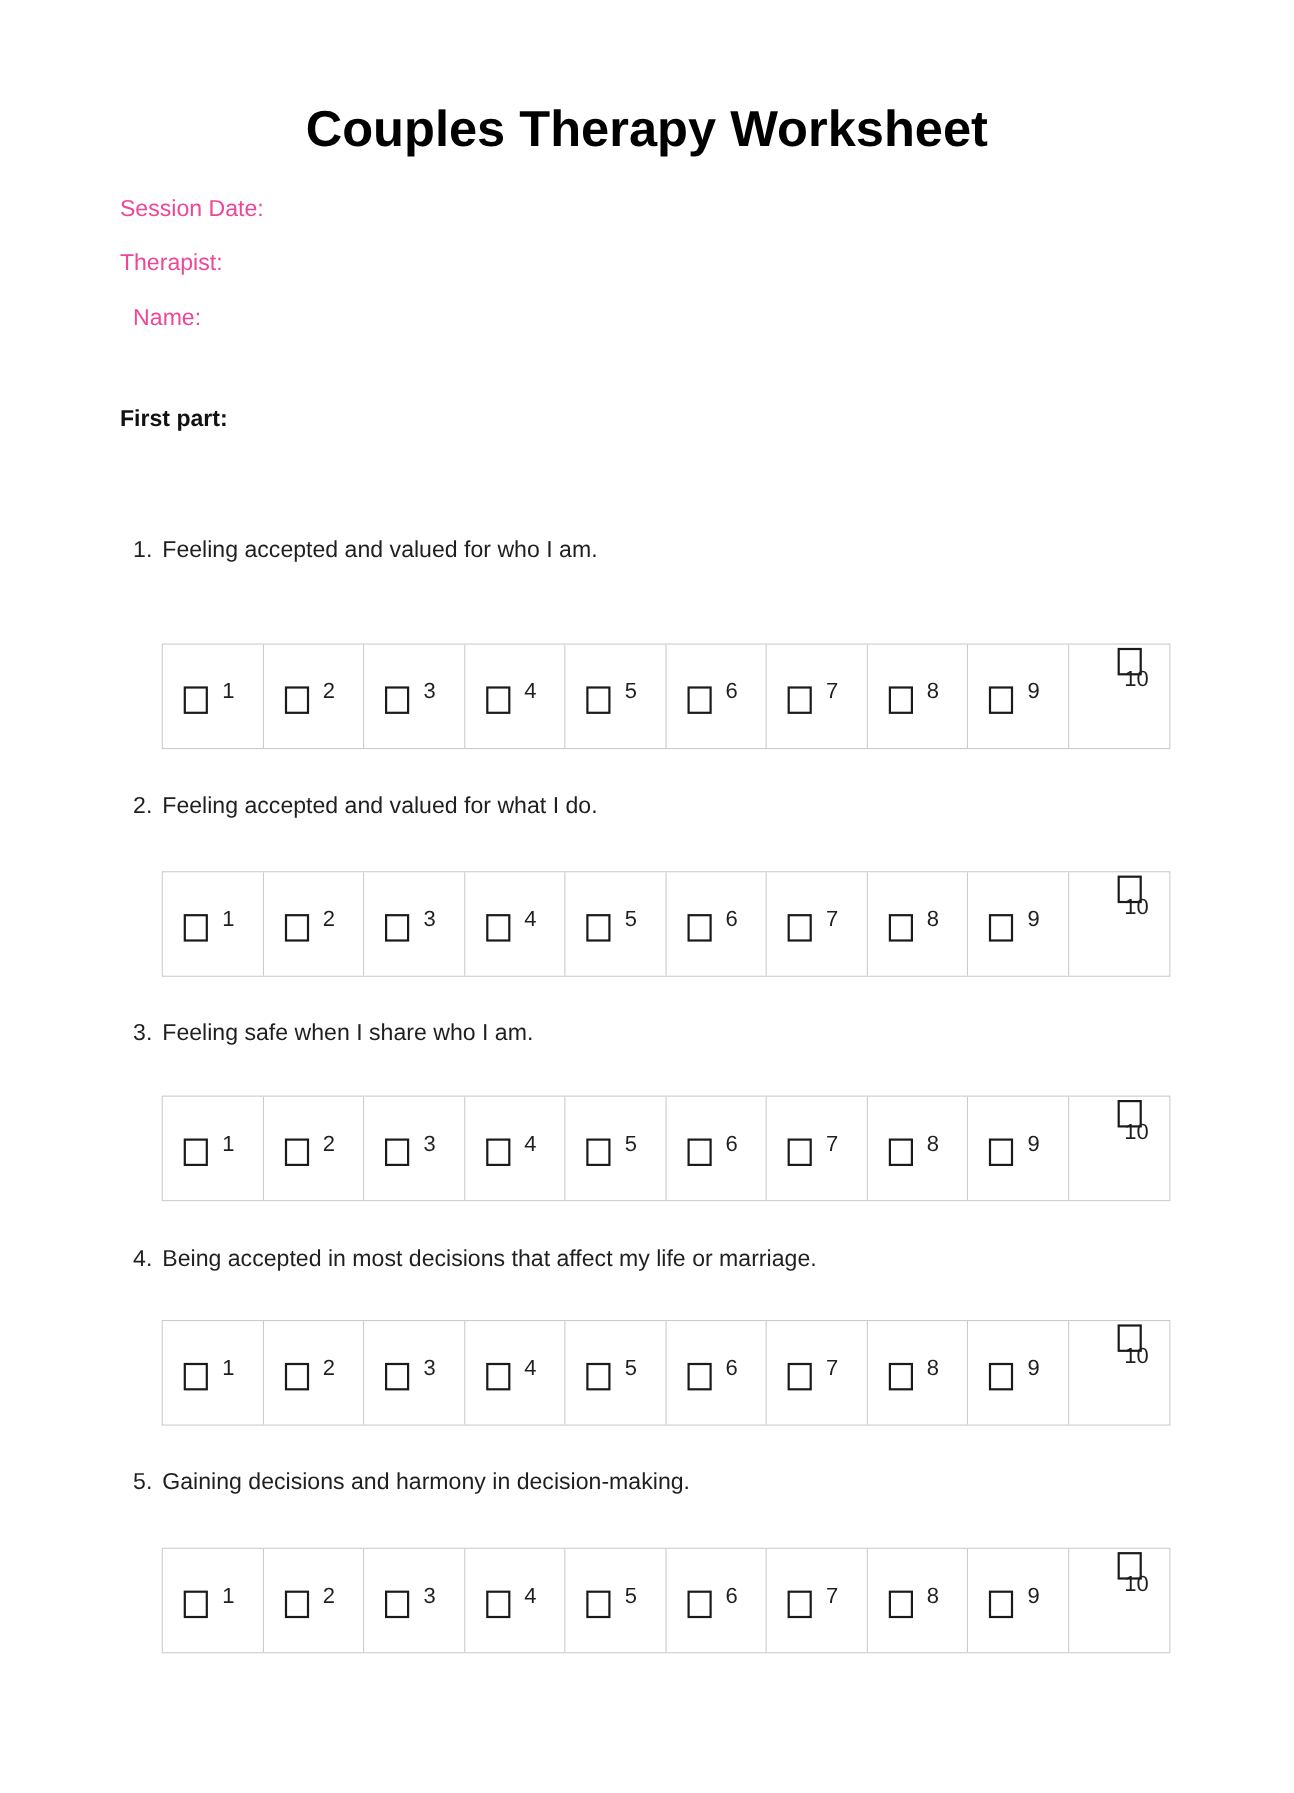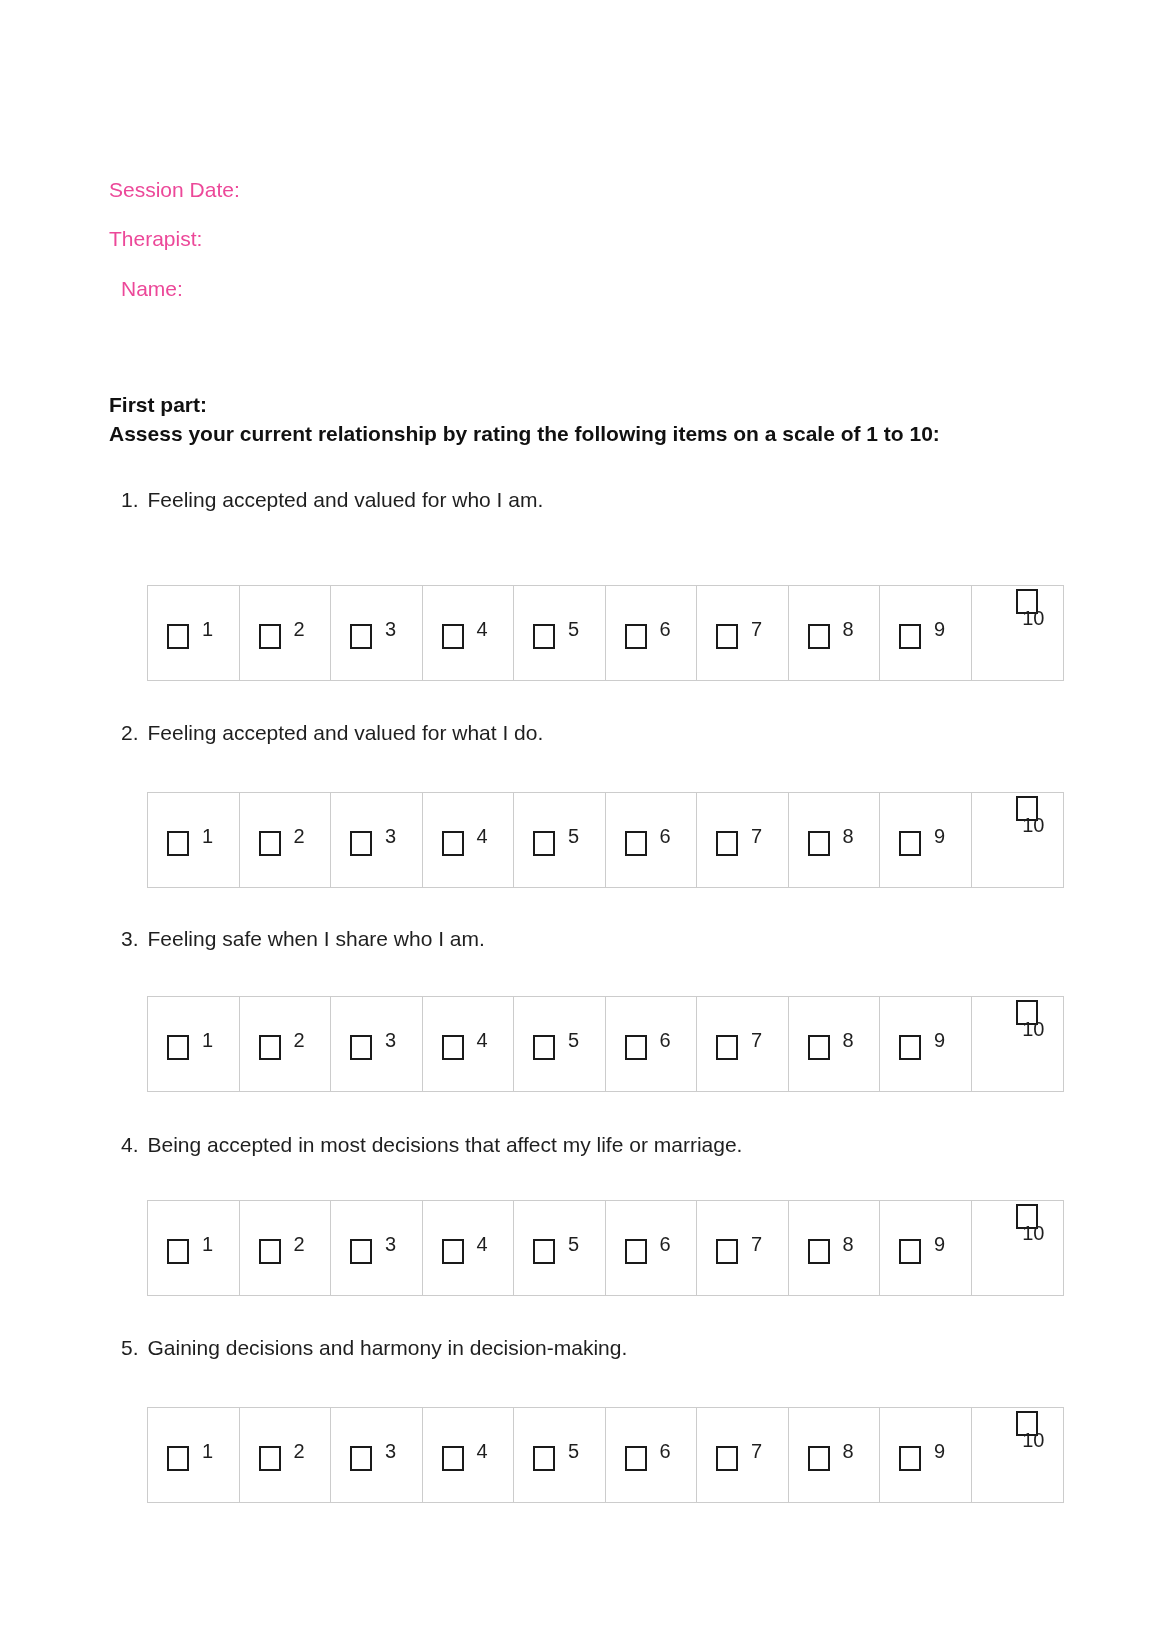--- a/index.html
+++ b/index.html
@@ -33,21 +33,21 @@
     font-size: 21px;
     line-height: 1.2;
     color: #ec4899;
   }
   .field-session { top: 177px; }
   .field-therapist { top: 226px; }
   .field-name { top: 276px; margin-left: 12px; }
   .part-heading {
     position: absolute;
     left: 109px;
-    top: 392px;
+    top: 368px;
     font-size: 21px;
     font-weight: bold;
     color: #111111;
     line-height: 1.2;
   }
   .instruction {
     position: absolute;
     left: 109px;
     top: 421px;
     font-size: 21px;
@@ -108,27 +108,27 @@
     font-size: 20px;
     color: #1f1f1f;
     transform: translateY(-4px);
   }
 </style>
 </head>
 <body>
 
 <div class="page">
 
+  <div class="title">Couples Therapy Worksheet</div>
 
   <div class="field-label field-session">Session Date:</div>
   <div class="field-label field-therapist">Therapist:</div>
   <div class="field-label field-name">Name:</div>
 
   <div class="part-heading">First part:</div>
-  <div class="instruction">Assess your current relationship by rating the following items on a scale of 1 to 10:</div>
 
   <div class="item item-1">
     <span>1.</span>
     <span>Feeling accepted and valued for who I am.</span>
   </div>
   <div class="rating-grid grid-1">
       <div class="cell">
         <span class="box"></span>
         <span class="num">1</span>
       </div>

